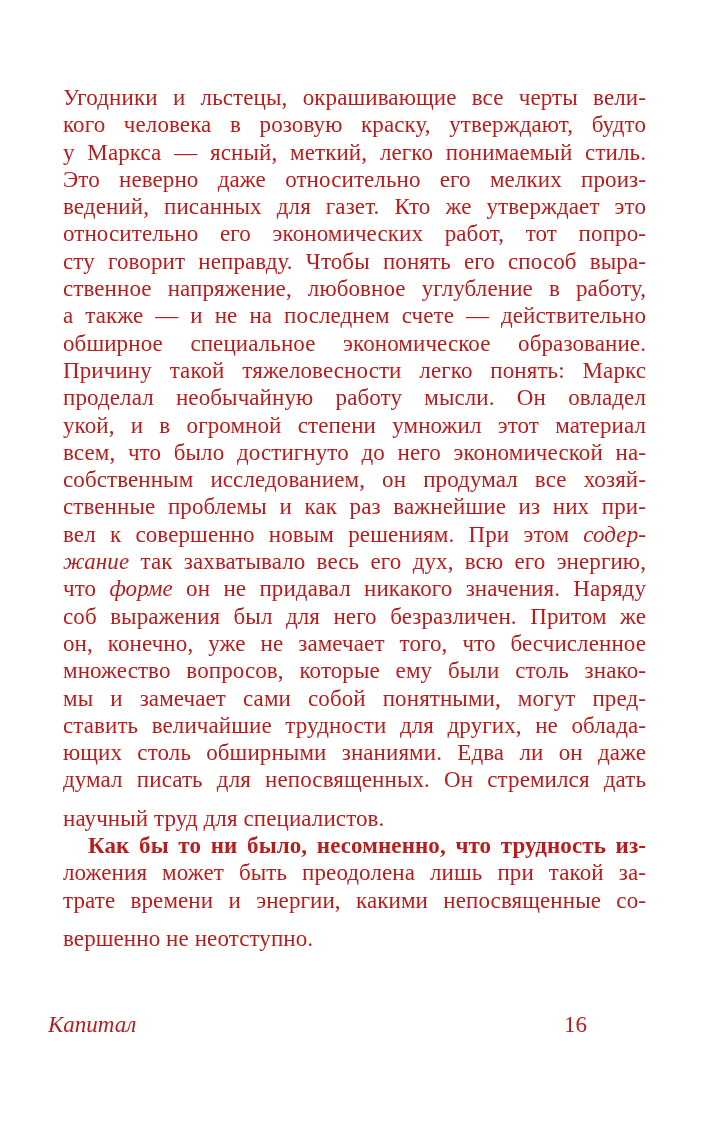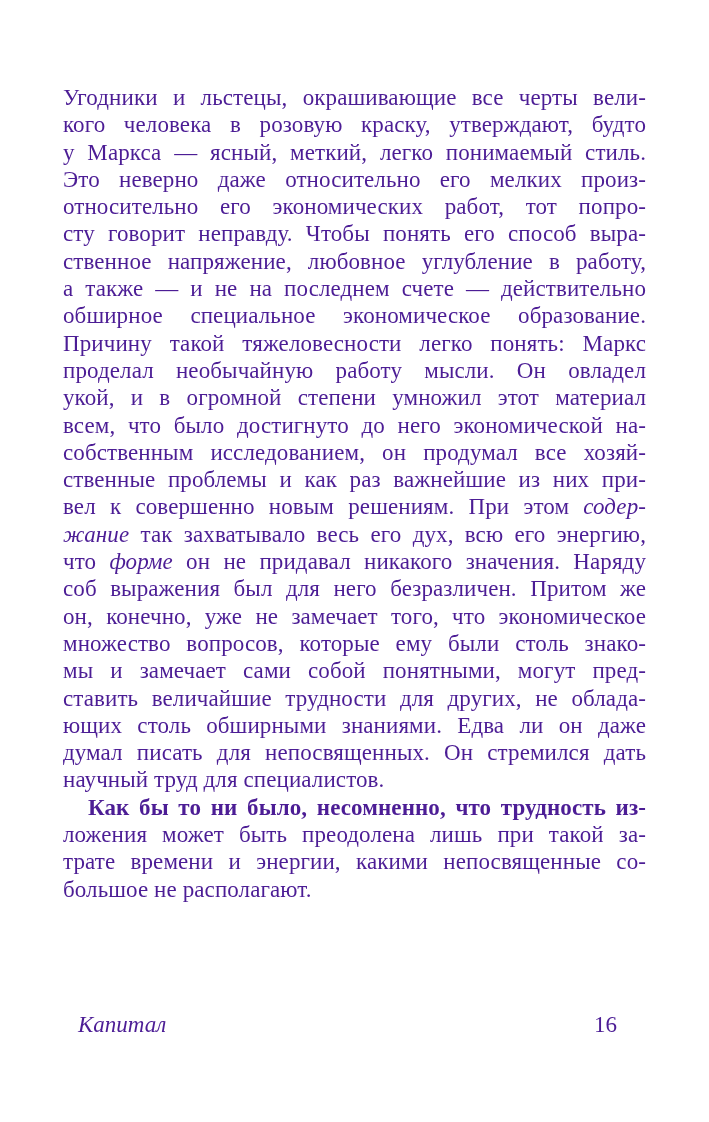--- a/index.html
+++ b/index.html
@@ -7,52 +7,53 @@
     padding: 0;
     background: #e8e8e8;
   }
   .page {
     position: relative;
     width: 709px;
     height: 1122px;
     background: #ffffff;
     overflow: hidden;
     font-family: "Liberation Serif", "DejaVu Serif", serif;
-    color: #4c1d95;
+    color: #b91c1c;
   }
   .body-text {
     position: absolute;
     left: 63px;
     top: 84px;
     width: 583px;
     font-size: 23px;
     line-height: 27.3px;
     letter-spacing: 0.1px;
   }
   .paragraph {
     margin: 0;
   }
   .line {
     text-align: justify;
     text-align-last: justify;
     min-height: 27.3px;
   }
   .line.last {
     text-align-last: auto;
+    margin-top: 11px;
   }
   .line.indent {
     text-indent: 25px;
     font-weight: bold;
   }
   .line i {
     font-style: italic;
   }
   .footer {
     position: absolute;
-    left: 78px;
+    left: 48px;
     top: 1011px;
     width: 583px;
     display: flex;
     justify-content: space-between;
     align-items: baseline;
     font-size: 23px;
     line-height: 27.3px;
   }
   .book-title {
     font-style: italic;
@@ -64,47 +65,48 @@
 </head>
 <body>
 
 <div class="page">
   <div class="body-text">
       <div class="paragraph">
         <div class="line">Угодники и льстецы, окрашивающие все черты вели-</div>
         <div class="line">кого человека в розовую краску, утверждают, будто</div>
         <div class="line">у Маркса — ясный, меткий, легко понимаемый стиль.</div>
         <div class="line">Это неверно даже относительно его мелких произ-</div>
+        <div class="line">ведений, писанных для газет. Кто же утверждает это</div>
         <div class="line">относительно его экономических работ, тот попро-</div>
         <div class="line">сту говорит неправду. Чтобы понять его способ выра-</div>
         <div class="line">ственное напряжение, любовное углубление в работу,</div>
         <div class="line">а также — и не на последнем счете — действительно</div>
         <div class="line">обширное специальное экономическое образование.</div>
         <div class="line">Причину такой тяжеловесности легко понять: Маркс</div>
         <div class="line">проделал необычайную работу мысли. Он овладел</div>
         <div class="line">укой, и в огромной степени умножил этот материал</div>
         <div class="line">всем, что было достигнуто до него экономической на-</div>
         <div class="line">собственным исследованием, он продумал все хозяй-</div>
         <div class="line">ственные проблемы и как раз важнейшие из них при-</div>
         <div class="line">вел к совершенно новым решениям. При этом <i>содер-</i></div>
         <div class="line"><i>жание</i> так захватывало весь его дух, всю его энергию,</div>
         <div class="line">что <i>форме</i> он не придавал никакого значения. Наряду</div>
         <div class="line">соб выражения был для него безразличен. Притом же</div>
-        <div class="line">он, конечно, уже не замечает того, что экономическое</div>
+        <div class="line">он, конечно, уже не замечает того, что бесчисленное</div>
         <div class="line">множество вопросов, которые ему были столь знако-</div>
         <div class="line">мы и замечает сами собой понятными, могут пред-</div>
         <div class="line">ставить величайшие трудности для других, не облада-</div>
         <div class="line">ющих столь обширными знаниями. Едва ли он даже</div>
         <div class="line">думал писать для непосвященных. Он стремился дать</div>
         <div class="line last">научный труд для специалистов.</div>
       </div>
       <div class="paragraph">
         <div class="line indent">Как бы то ни было, несомненно, что трудность из-</div>
         <div class="line">ложения может быть преодолена лишь при такой за-</div>
         <div class="line">трате времени и энергии, какими непосвященные со-</div>
-        <div class="line last">большое не располагают.</div>
+        <div class="line last">вершенно не неотступно.</div>
       </div>
     </div>
   <div class="footer">
     <span class="book-title">Капитал</span>
     <span class="page-number">16</span>
   </div>
 </div>
 
 </body></html>

